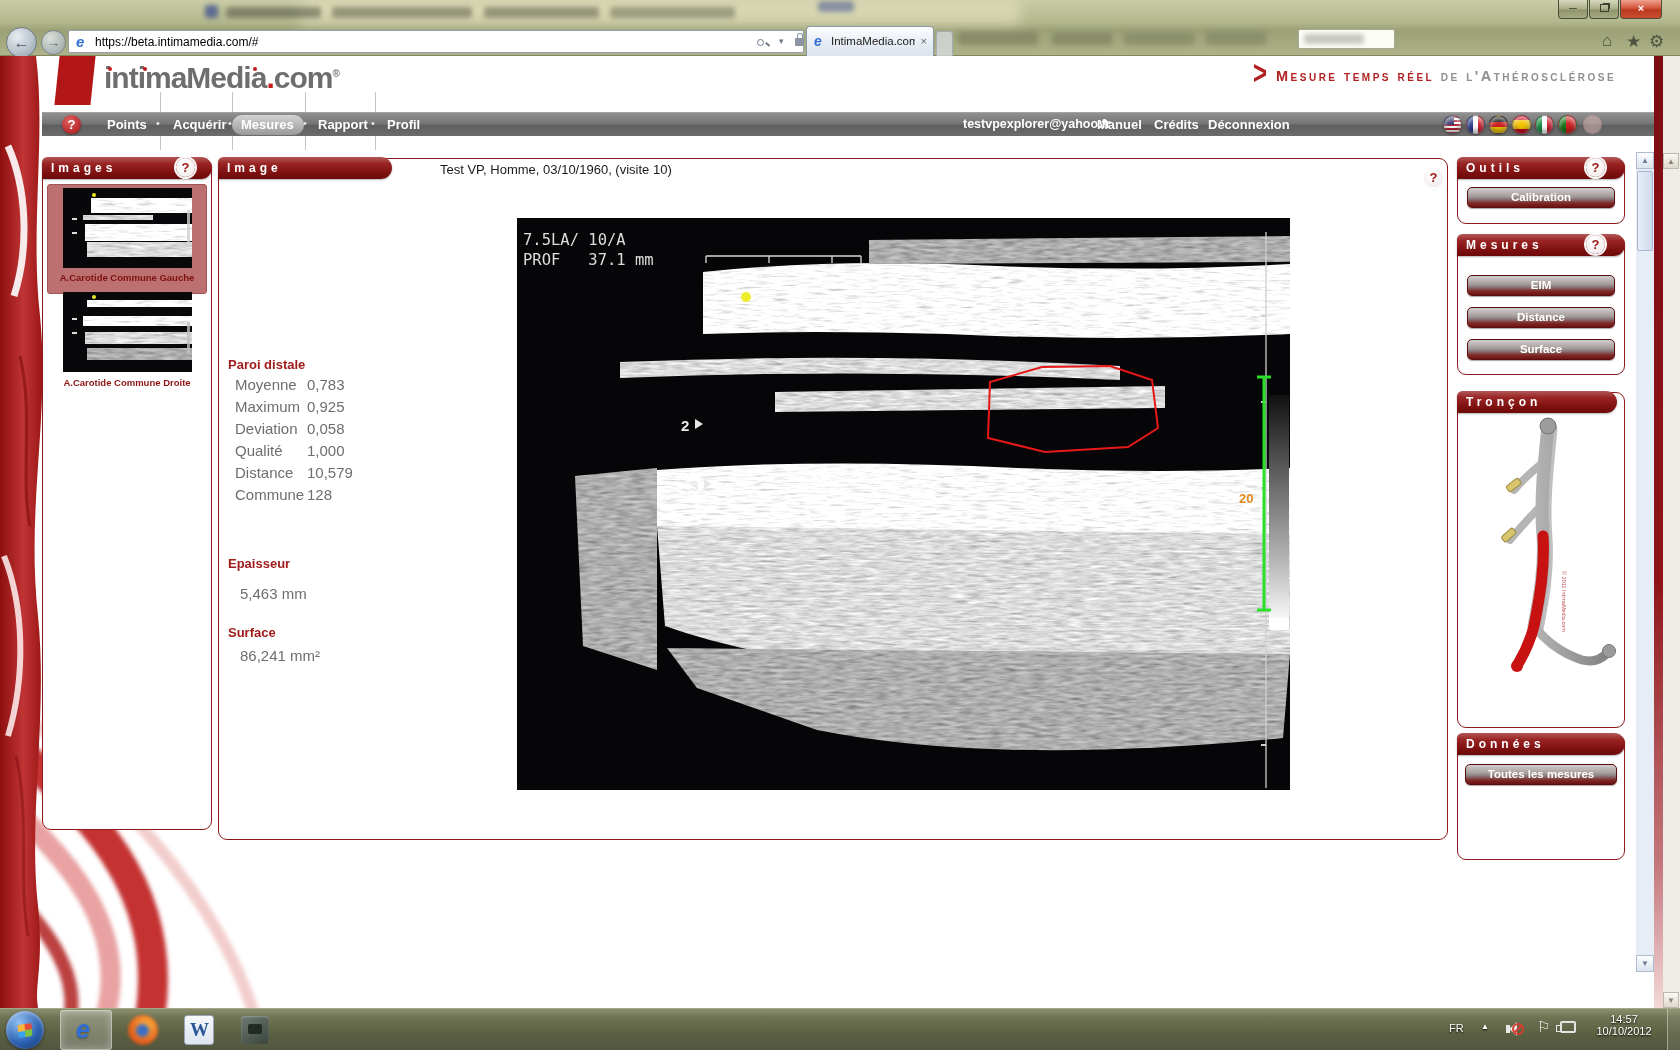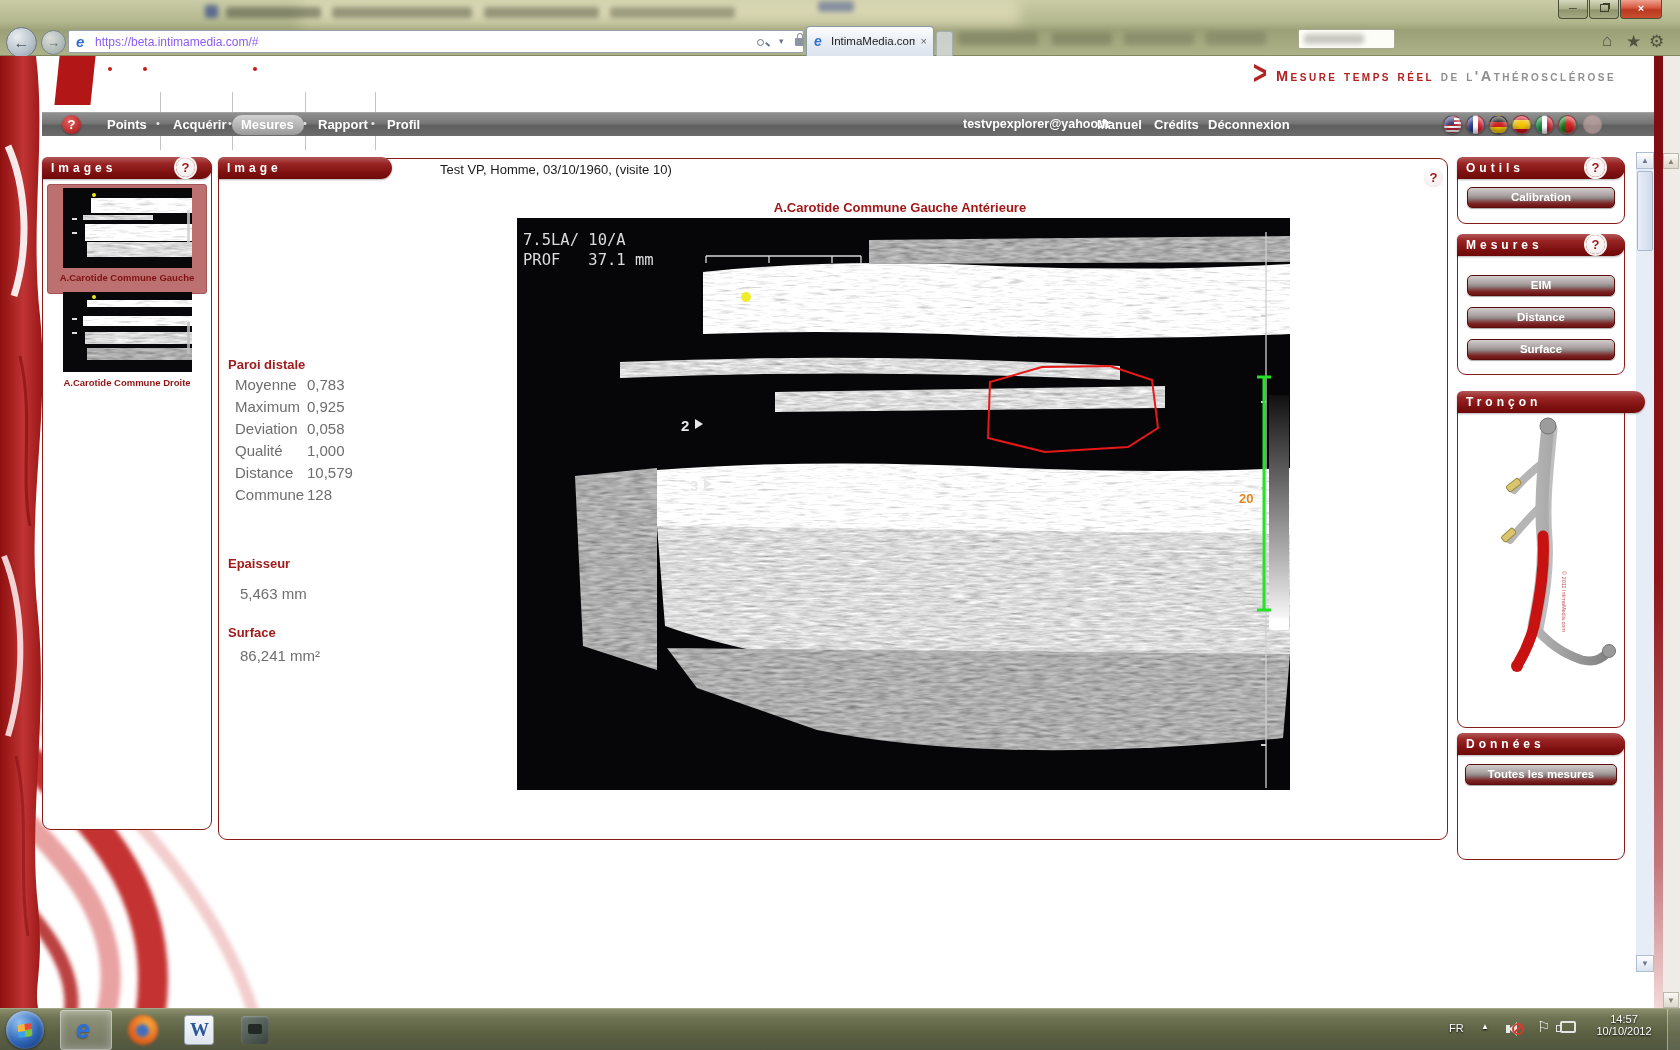--- a/index.html
+++ b/index.html
@@ -10,21 +10,21 @@
     background:linear-gradient(180deg,#c9cca6 0%,#b3b78d 40%,#9ba077 55%,#aeb288 100%);
     border-bottom:1px solid #83875f}
   .blob{position:absolute;border-radius:3px;filter:blur(2.5px)}
   .winbtn{position:absolute;top:0;height:19px;border:1px solid #4c503a;border-top:none;border-radius:0 0 4px 4px;
     background:linear-gradient(180deg,#d6d9bd,#a9ad88 50%,#8f946c 55%,#a5aa82);color:#3c3f2c;
     font-size:11px;text-align:center;line-height:17px}
   .winbtn.close{background:linear-gradient(180deg,#efa28f,#d4553d 45%,#b93820 55%,#c9502f);color:#fff;font-weight:bold}
   .navbtn{position:absolute;border-radius:50%;text-align:center;
     background:radial-gradient(circle at 35% 30%,#e9edf0,#b9c4cc 55%,#8d9aa5);border:1px solid #6f7b85;color:#4c5a66;font-weight:bold}
   .addr{position:absolute;left:68px;top:30px;width:736px;height:23px;background:#fff;border:1px solid #98a2ad;border-radius:2px}
-  .addr .url{position:absolute;left:26px;top:4px;font-size:12px;color:#8b5cf6}
+  .addr .url{position:absolute;left:26px;top:4px;font-size:12px;color:#000000}
   .ico{position:absolute;color:#6b7686;font-size:12px}
   .favicon-e{font-style:italic;font-weight:bold;color:#2f6fd6;font-family:"Liberation Sans",sans-serif}
   .tab{position:absolute;left:806px;top:26px;width:128px;height:30px;border:1px solid #8d9aaa;border-bottom:none;
     border-radius:4px 4px 0 0;background:linear-gradient(180deg,#fdfeff,#e9eef5 50%,#dbe3ed)}
   .tabtitle{position:absolute;left:24px;top:8px;width:84px;font-size:11.5px;color:#1c1c1c;white-space:nowrap;overflow:hidden}
   .cmdico{position:absolute;top:31px;font-size:17px;color:#4e523e}
   
   .page{position:absolute;left:0;top:56px;width:1680px;height:952px;background:#fff;overflow:hidden}
   .logo{position:absolute;left:104px;top:5px;font-size:30px;font-weight:bold;letter-spacing:-1px;color:#6e6e6e}
   .logodot{position:absolute;width:4px;height:4px;border-radius:50%;background:#c41b1b}
@@ -200,20 +200,21 @@
     <svg style="position:absolute;left:0;top:632px" width="300" height="320" viewBox="0 0 300 320">
       <g filter="url(#soft)">
         <path d="M-10,0 C110,90 220,210 255,330" stroke="#f3cdcd" stroke-width="12" fill="none"></path>
         <path d="M-10,40 C90,120 170,200 150,330" stroke="#c22727" stroke-width="30" fill="none" opacity=".95"></path>
         <path d="M-10,100 C70,170 130,240 105,330" stroke="#e9a2a2" stroke-width="20" fill="none"></path>
         <path d="M-14,180 C40,230 80,280 70,330" stroke="#b01d1d" stroke-width="14" fill="none" opacity=".85"></path>
       </g>
     </svg>
 
     <div style="position:absolute;left:57px;top:0;width:36px;height:49px;background:#b31616;transform:skewX(-6deg)"></div>
+    <div class="logo"><span>intimaMedia</span><span style="color:#c41b1b">.</span><span>com</span><span style="font-size:10px;vertical-align:super">®</span></div>
     <div class="logodot" style="left:108px;top:11px"></div>
     <div class="logodot" style="left:143px;top:11px"></div>
     <div class="logodot" style="left:253px;top:11px"></div>
     <span style="position:absolute;left:1253px;top:3px;font-size:24px;font-weight:bold;color:#b22222;transform:scaleY(1.35);display:inline-block">&gt;</span>
     <div class="tagline" style="left:1276px"><span style="color:#b22222;font-weight:bold">Mesure temps réel</span><span style="color:#8f8f8f;font-weight:bold"> de l'Athérosclérose</span></div>
 
     <div class="panel" style="left:42px;top:102px;width:170px;height:672px"></div>
     <div class="phdr" style="left:42px;top:101px;width:170px"><span>Images</span></div>
     <div class="qm" style="left:176px;top:102px">?</div>
     <div style="position:absolute;left:47px;top:128px;width:160px;height:110px;background:#bd7070;border:1px solid #a55555;border-radius:3px"></div>
@@ -249,21 +250,20 @@
       <rect x="124" y="30" width="3" height="32" fill="#bfbfbf" opacity=".8"></rect>
       <rect x="9" y="26" width="5" height="2" fill="#ddd"></rect>
         <rect x="9" y="40" width="5" height="2" fill="#ddd"></rect>
     </svg>
     <div class="caption" style="left:42px;top:321px;width:170px;color:#8e1414">A.Carotide Commune Droite</div>
 
     <div class="panel" style="left:218px;top:102px;width:1230px;height:682px"></div>
     <div class="phdr" style="left:218px;top:101px;width:174px"><span>Image</span></div>
     <div style="position:absolute;left:440px;top:106px;font-size:13px;color:#1a1a1a">Test VP, Homme, 03/10/1960, (visite 10)</div>
     <div class="qm" style="left:1424px;top:112px">?</div>
-    <div style="position:absolute;left:530px;top:144px;width:740px;text-align:center;font-size:13px;font-weight:bold;color:#a01818">A.Carotide Commune Gauche Antérieure</div>
 
     <div class="stathdr" style="left:228px;top:301px">Paroi distale</div>
     <div class="statlbl" style="left:235px;top:320px">Moyenne</div>
     <div class="statlbl" style="left:307px;top:320px">0,783</div>
     <div class="statlbl" style="left:235px;top:342px">Maximum</div>
     <div class="statlbl" style="left:307px;top:342px">0,925</div>
     <div class="statlbl" style="left:235px;top:364px">Deviation</div>
     <div class="statlbl" style="left:307px;top:364px">0,058</div>
     <div class="statlbl" style="left:235px;top:386px">Qualité</div>
     <div class="statlbl" style="left:307px;top:386px">1,000</div>
@@ -323,21 +323,21 @@
     <div class="rbtn" style="left:1467px;top:131px;width:148px">Calibration</div>
 
     <div class="panel" style="left:1457px;top:179px;width:168px;height:140px"></div>
     <div class="phdr" style="left:1457px;top:178px;width:168px"><span>Mesures</span></div>
     <div class="qm" style="left:1586px;top:179px">?</div>
     <div class="rbtn" style="left:1467px;top:219px;width:148px">EIM</div>
     <div class="rbtn" style="left:1467px;top:251px;width:148px">Distance</div>
     <div class="rbtn" style="left:1467px;top:283px;width:148px">Surface</div>
 
     <div class="panel" style="left:1457px;top:336px;width:168px;height:336px"></div>
-    <div class="phdr" style="left:1457px;top:335px;width:188px"><span>Tronçon</span></div>
+    <div class="phdr" style="left:1457px;top:335px;width:160px"><span>Tronçon</span></div>
     <svg style="position:absolute;left:1462px;top:360px" width="160" height="300" viewBox="0 0 160 300">
       <g opacity=".25" transform="translate(3,3)">
         <path d="M86,10 C82,50 78,85 81,120 C83,150 78,180 72,210" stroke="#000" stroke-width="13" fill="none" stroke-linecap="round"></path>
       </g>
       <path d="M79,48 C70,56 60,64 52,74" stroke="#b5b5b5" stroke-width="8" fill="none" stroke-linecap="round"></path>
       <path d="M77,92 C67,102 58,112 48,124" stroke="#b5b5b5" stroke-width="8" fill="none" stroke-linecap="round"></path>
       <path d="M86,10 C82,50 78,85 81,120 C83,150 78,180 72,210" stroke="url(#tg)" stroke-width="13" fill="none" stroke-linecap="round"></path>
       <path d="M72,210 C86,228 102,238 120,244 C132,247 140,243 146,236" stroke="url(#tg)" stroke-width="9" fill="none" stroke-linecap="round"></path>
       <circle cx="147" cy="235" r="6.5" fill="#9a9a9a" stroke="#777"></circle>
       <circle cx="86" cy="10" r="8" fill="#9c9c9c" stroke="#747474"></circle>

